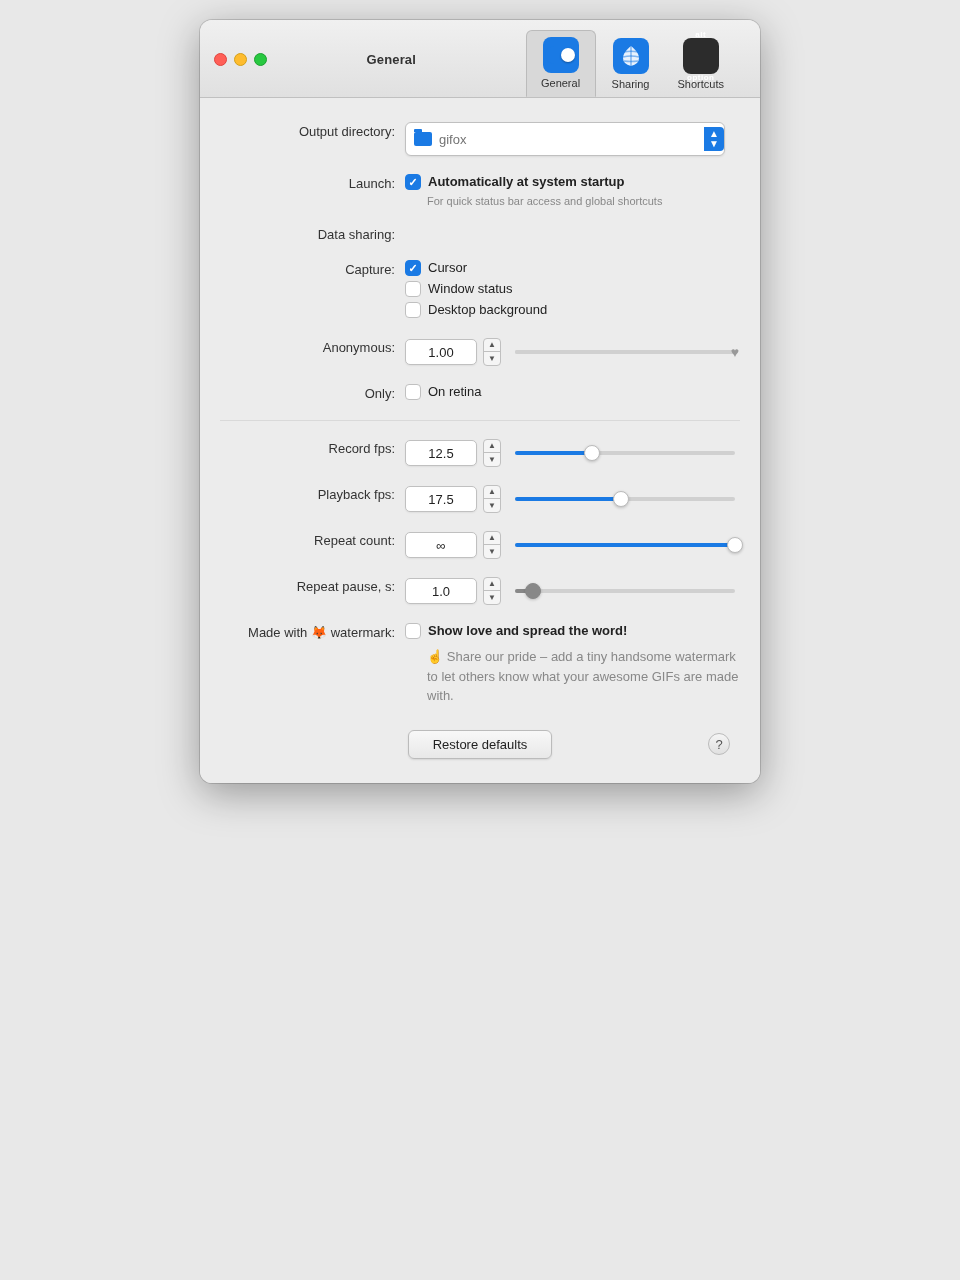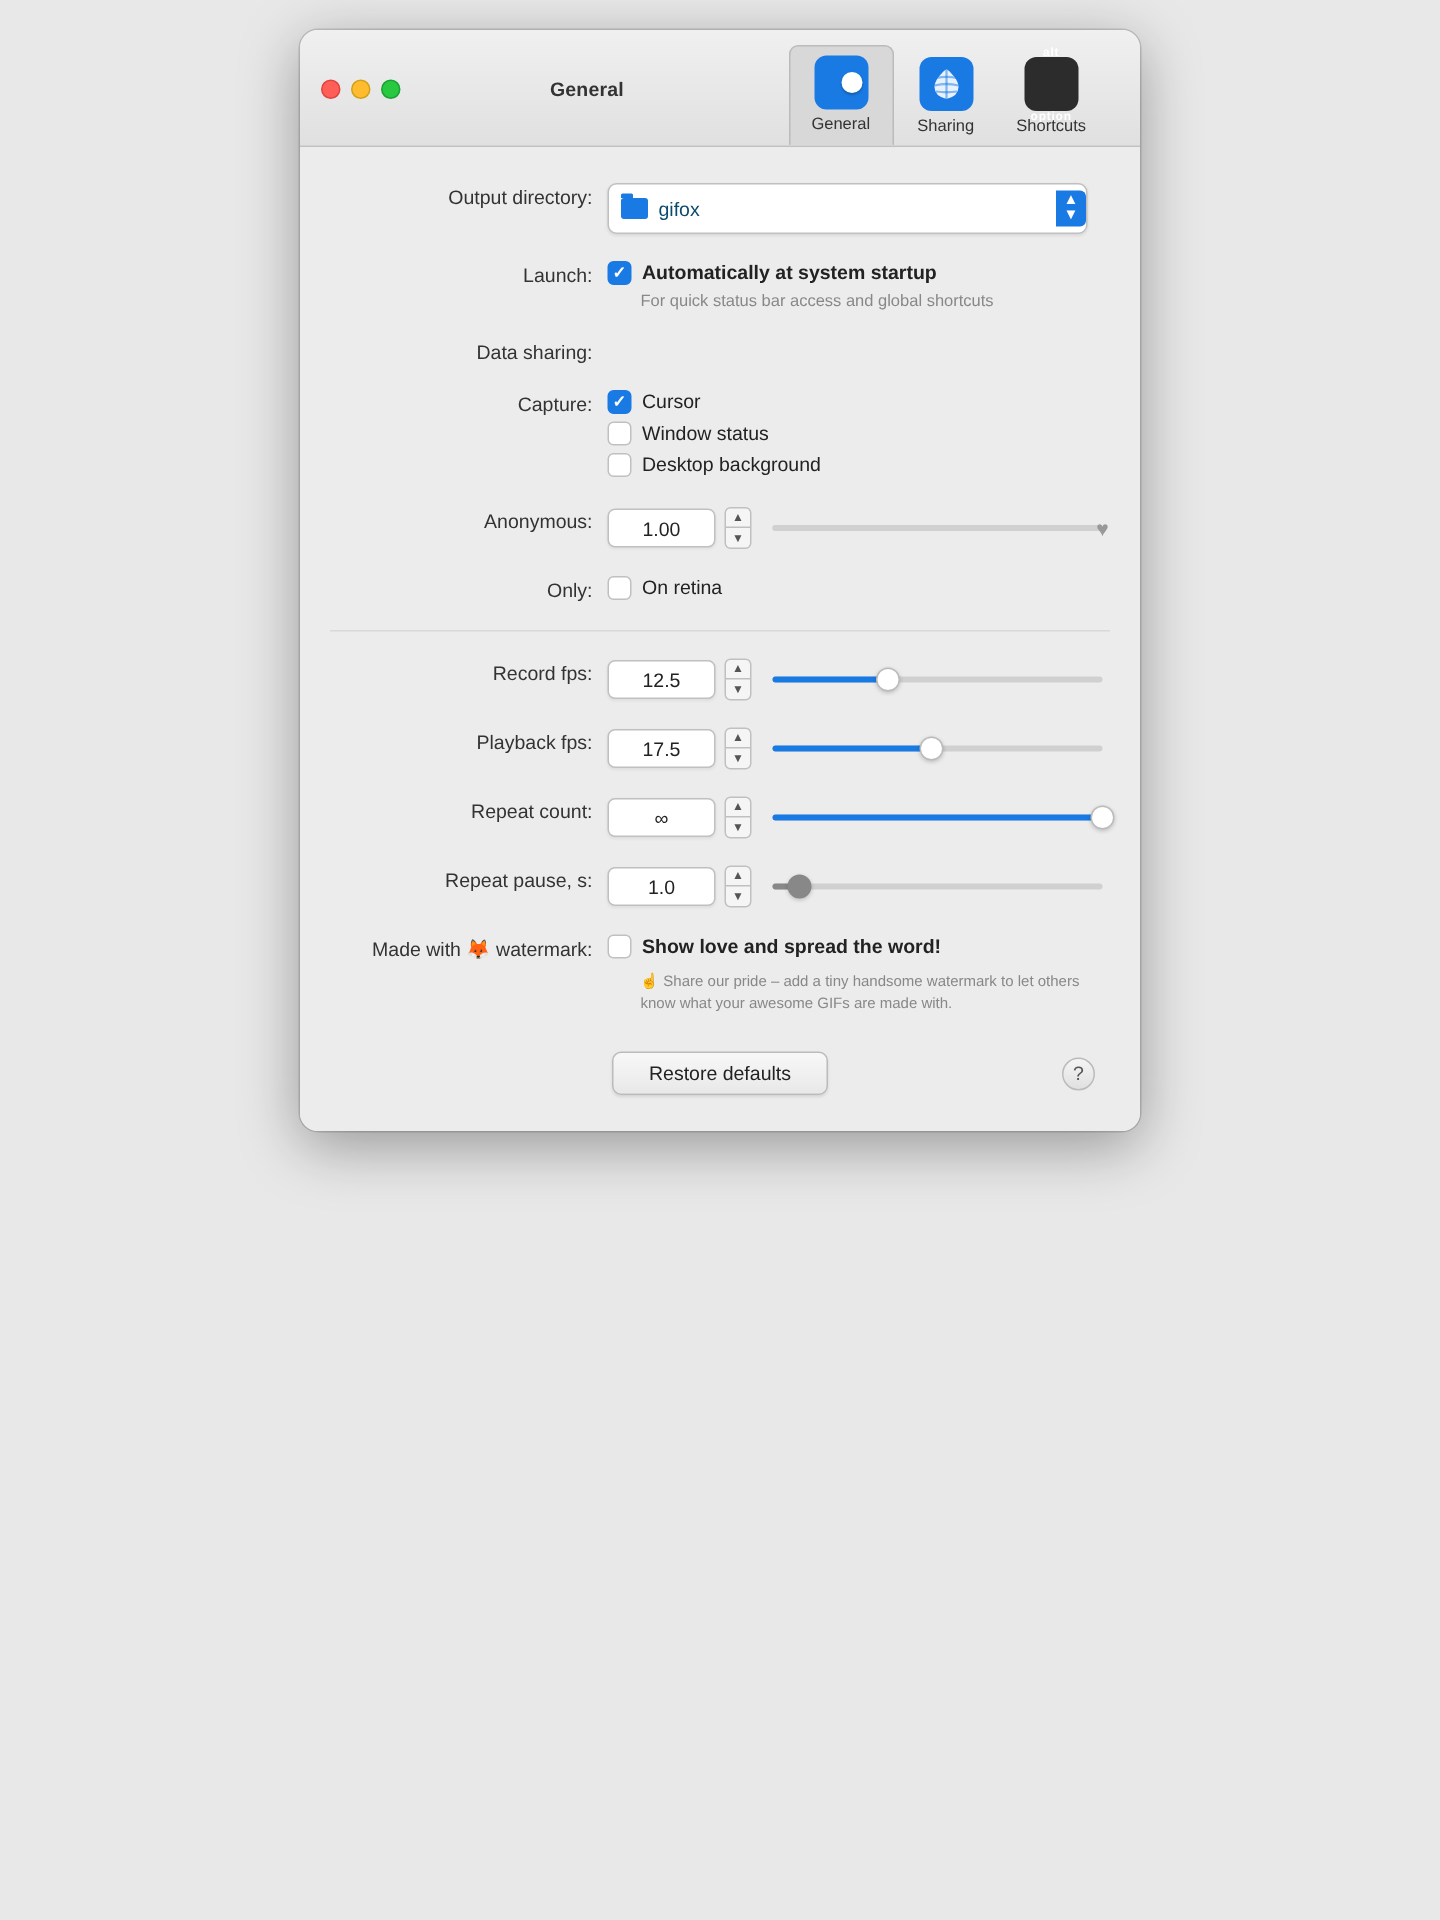--- a/index.html
+++ b/index.html
@@ -200,21 +200,21 @@
       left: 0;
       width: 8px;
       height: 3px;
       background: #1a7ae4;
       border-radius: 1px 1px 0 0;
     }
 
     .dropdown-text {
       flex: 1;
       font-size: 13px;
-      color: #0c4a6e;
+      color: #737373;
     }
 
     .dropdown-arrow {
       display: flex;
       flex-direction: column;
       align-items: center;
       justify-content: center;
       width: 20px;
       height: 24px;
       background: #1a7ae4;
@@ -429,21 +429,21 @@
       width: 14px;
       height: 14px;
       border-radius: 50%;
       background: white;
       top: 2px;
       right: 2px;
       box-shadow: 0 1px 2px rgba(0,0,0,0.3);
     }
 
     .watermark-desc {
-      font-size: 10px;
+      font-size: 13px;
       color: #888;
       margin-top: 3px;
       margin-left: 22px;
       line-height: 1.5;
     }
   </style>
 </head>
 <body>
 
 <div class="window">

